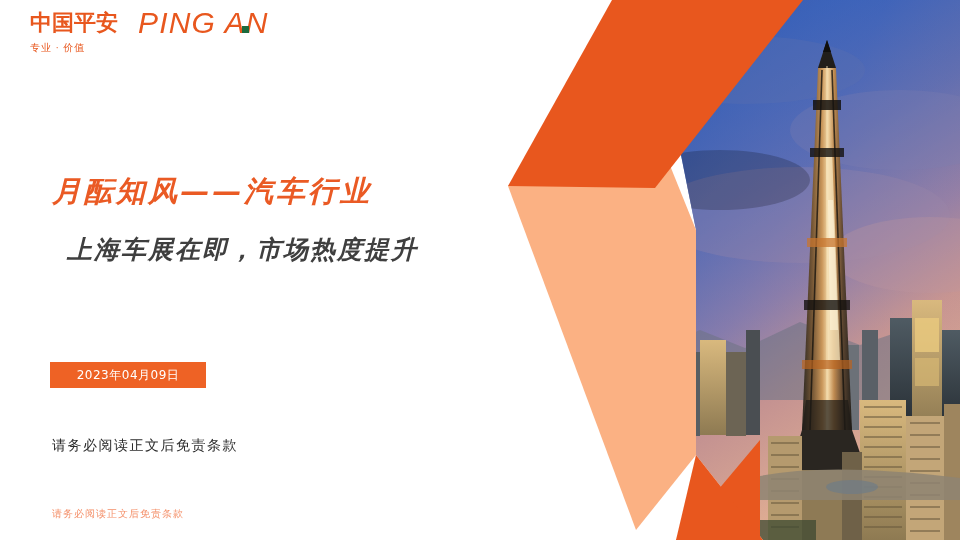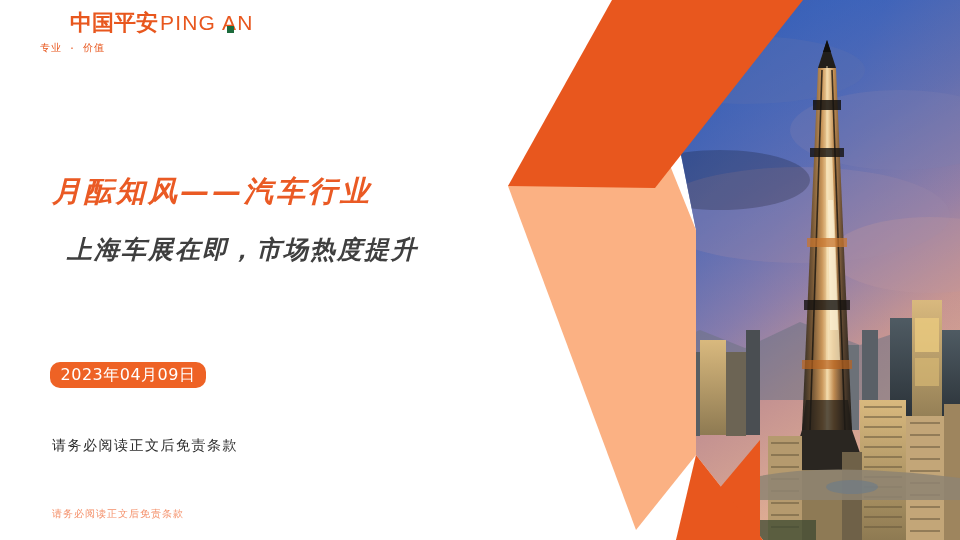--- a/index.html
+++ b/index.html
@@ -28,55 +28,54 @@
   
   #logo-block {
     position: absolute;
     left: 30px;
     top: 10px;
     width: 260px;
   }
   .logo-row {
     display: flex;
     align-items: center;
-    gap: 2px;
+    gap: 20px;
     height: 26px;
-    margin-left: 40px;
   }
   .logo-cn {
     font-family: "DejaVu Sans", "Liberation Sans", sans-serif;
     font-size: 22px;
     font-weight: 700;
     color: #E8571E;
     letter-spacing: 0px;
     line-height: 26px;
     white-space: nowrap;
   }
   .logo-en {
     position: relative;
     font-family: "Liberation Sans", sans-serif;
-    font-size: 21px;
+    font-size: 30px;
     font-weight: 400;
     color: #E8571E;
     letter-spacing: 1.2px;
     line-height: 26px;
     white-space: nowrap;
+    font-style: italic;
   }
   .logo-en .green-dot {
     position: absolute;
     right: 20px;
     bottom: 3px;
     width: 7px;
     height: 7px;
     background: #1C6B3C;
   }
   .logo-tagline {
     margin-top: 5px;
-    margin-left: 10px;
-    font-family: Liberation Mono, monospace;
+    font-family: Liberation Serif, serif;
     font-size: 10px;
     color: #E8571E;
     letter-spacing: 1px;
     white-space: nowrap;
   }
 
   
   #header-text {
     position: absolute;
     right: 22px;
@@ -132,27 +131,27 @@
     white-space: nowrap;
     margin-left: 17px;
   }
   #date-badge {
     position: absolute;
     left: 50px;
     top: 362px;
     min-width: 156px;
     height: 26px;
     background: #EE6225;
-    border-radius: 10px;
+    border-radius: 0;
     display: flex;
     align-items: center;
     justify-content: center;
     color: #ffffff;
     font-family: "DejaVu Sans", "Liberation Sans", sans-serif;
-    font-size: 16px;
+    font-size: 12px;
     letter-spacing: 0.5px;
     white-space: nowrap;
     padding: 4px 10px;
     box-sizing: border-box;
   }
   #team-name {
     position: absolute;
     left: 52px;
     top: 437px;
     font-family: "DejaVu Serif", "Liberation Serif", serif;

